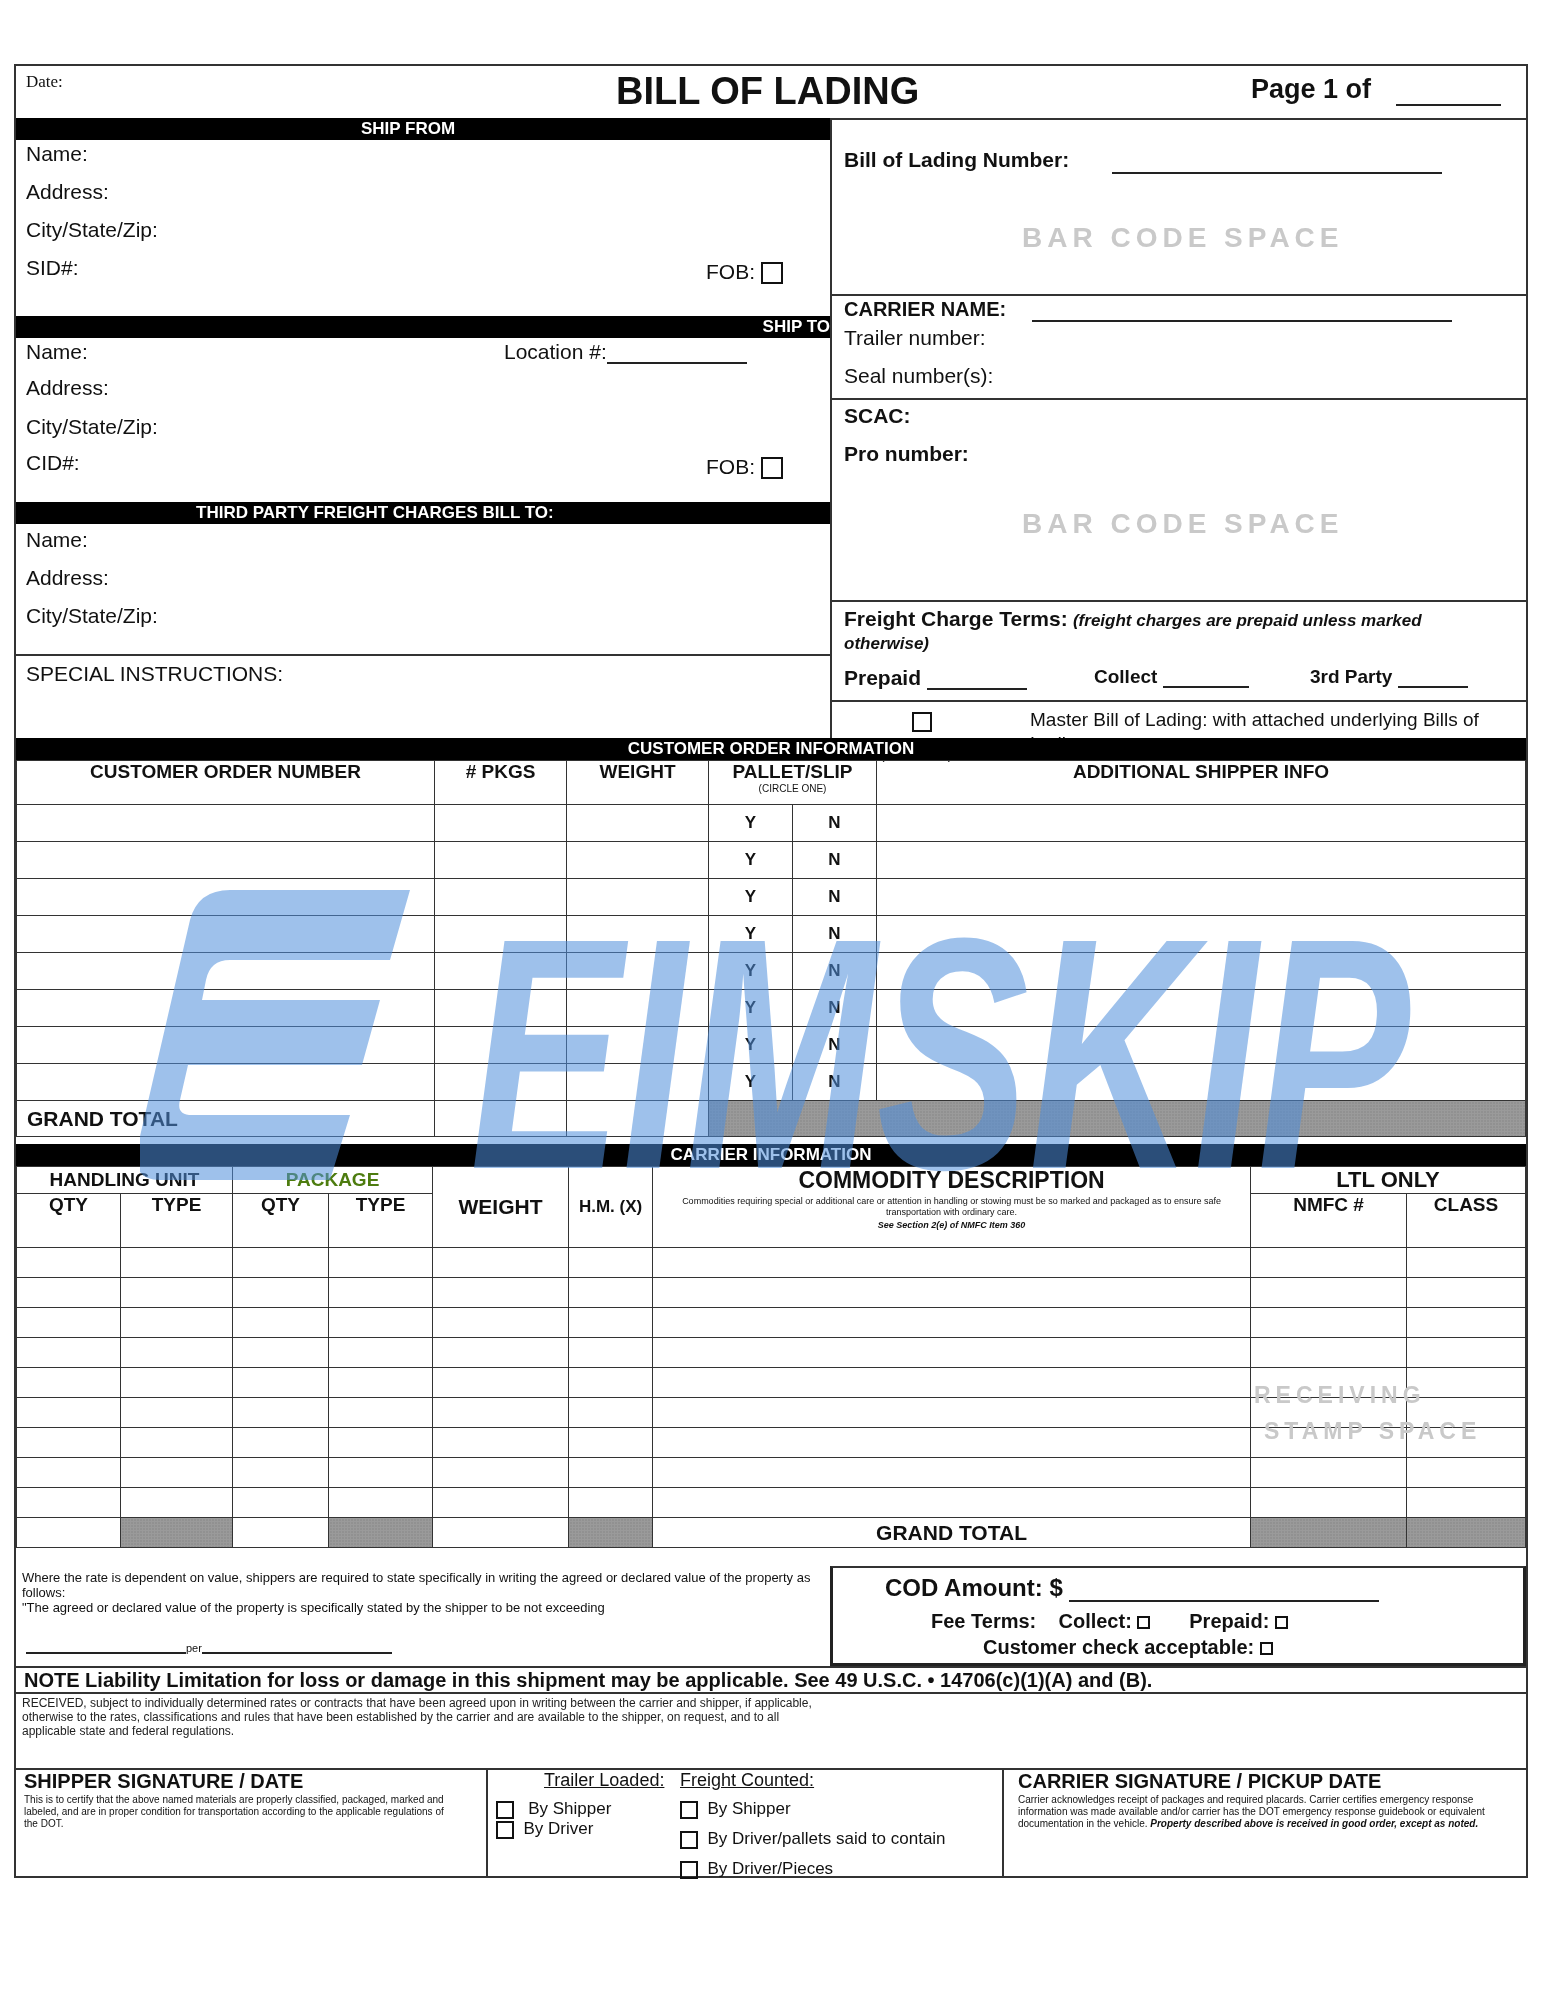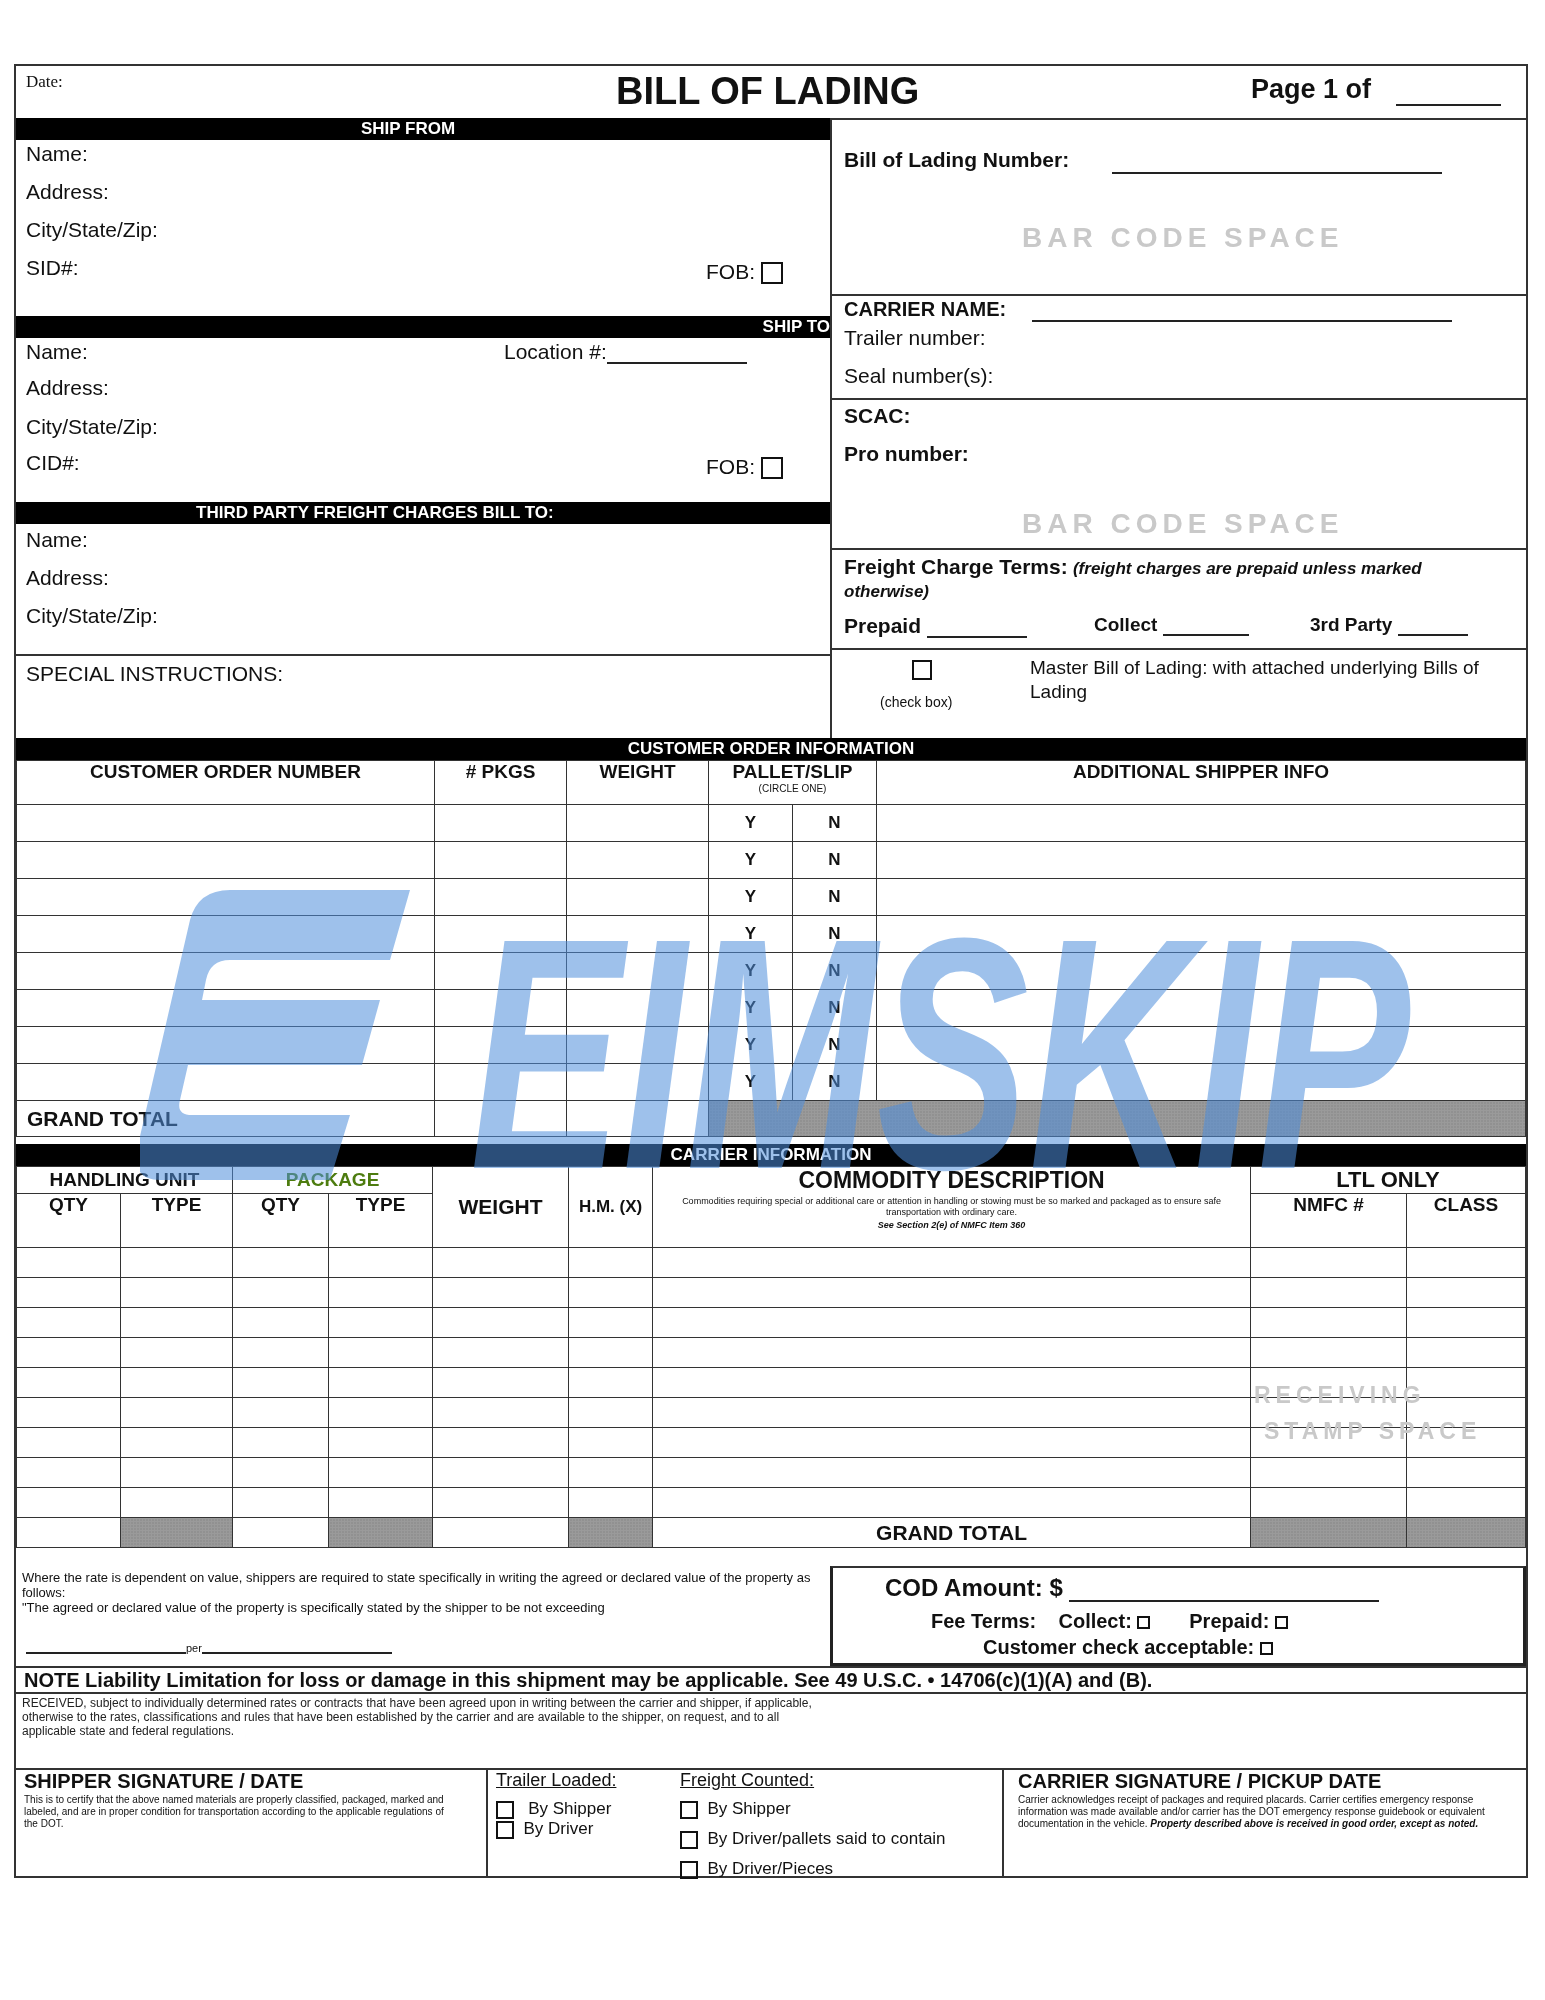--- a/index.html
+++ b/index.html
@@ -66,21 +66,21 @@
       <span class="abs b" style="left:12px;top:30px;font-size:21px;">Bill of Lading Number:</span>
       <span class="abs line" style="left:280px;top:26px;width:330px;height:28px;"></span>
       <span class="abs ghost" style="left:190px;top:104px;font-size:28px;">BAR CODE SPACE</span>
     </div>
     <div class="row" style="height:104px;">
       <span class="abs b" style="left:12px;top:2px;font-size:20px;">CARRIER NAME:</span>
       <span class="abs line" style="left:200px;top:4px;width:420px;height:20px;"></span>
       <span class="abs lbl" style="left:12px;top:30px;">Trailer number:</span>
       <span class="abs lbl" style="left:12px;top:68px;">Seal number(s):</span>
     </div>
-    <div class="row" style="height:150px;">
+    <div class="row" style="height:202px;">
       <span class="abs b" style="left:12px;top:4px;font-size:21px;">SCAC:</span>
       <span class="abs b" style="left:12px;top:42px;font-size:21px;">Pro number:</span>
       <span class="abs ghost" style="left:190px;top:108px;font-size:28px;">BAR CODE SPACE</span>
     </div>
     <div class="row" style="height:100px;">
       <div class="abs" style="left:12px;top:6px;width:660px;font-size:19px;line-height:22px;">
         <span class="b" style="font-size:21px;">Freight Charge Terms:</span>
         <i class="b" style="font-size:17px;">(freight charges are prepaid unless marked otherwise)</i>
       </div>
       <div class="abs b" style="left:12px;top:64px;font-size:21px;"><span>Prepaid</span> <span class="line" style="width:100px;height:18px;"></span></div>
@@ -371,21 +371,21 @@
   <div class="abs" style="left:0;top:1628px;width:1510px;height:74px;border-bottom:2px solid #333;">
     <div class="abs tiny" style="left:6px;top:2px;width:800px;font-size:12px;line-height:14px;color:#222;">RECEIVED, subject to individually determined rates or contracts that have been agreed upon in writing between the carrier and shipper, if applicable, otherwise to the rates, classifications and rules that have been established by the carrier and are available to the shipper, on request, and to all applicable state and federal regulations.</div>
   </div>
 
   <div class="abs" style="left:0;top:1702px;width:1510px;height:110px;">
     <div class="abs" style="left:0;top:0;width:470px;height:110px;border-right:2px solid #333;">
       <div class="abs b" style="left:8px;top:2px;font-size:20px;">SHIPPER SIGNATURE / DATE</div>
       <div class="abs tiny" style="left:8px;top:26px;width:420px;font-size:10px;line-height:12px;">This is to certify that the above named materials are properly classified, packaged, marked and labeled, and are in proper condition for transportation according to the applicable regulations of the DOT.</div>
     </div>
     <div class="abs" style="left:480px;top:2px;width:180px;height:108px;">
-      <div style="font-size:18px;text-decoration:underline;">Trailer Loaded:</div>
+      <div style="font-size:18px;text-decoration:underline;margin-left:48px;">Trailer Loaded:</div>
       <div style="margin-top:8px;font-size:17px;"><span class="chk"></span>&nbsp;&nbsp; <span>By Shipper</span></div>
       <div style="font-size:17px;"><span class="chk"></span>&nbsp;&nbsp;<span>By Driver</span></div>
     </div>
     <div class="abs" style="left:664px;top:2px;width:322px;height:108px;border-right:2px solid #333;">
       <div style="font-size:18px;text-decoration:underline;">Freight Counted:</div>
       <div style="margin-top:8px;font-size:17px;"><span class="chk"></span>&nbsp;&nbsp;<span>By Shipper</span></div>
       <div style="margin-top:10px;font-size:17px;"><span class="chk"></span>&nbsp;&nbsp;<span>By Driver/pallets said to contain</span></div>
       <div style="margin-top:10px;font-size:17px;"><span class="chk"></span>&nbsp;&nbsp;<span>By Driver/Pieces</span></div>
     </div>
     <div class="abs" style="left:988px;top:0;width:522px;height:110px;">

